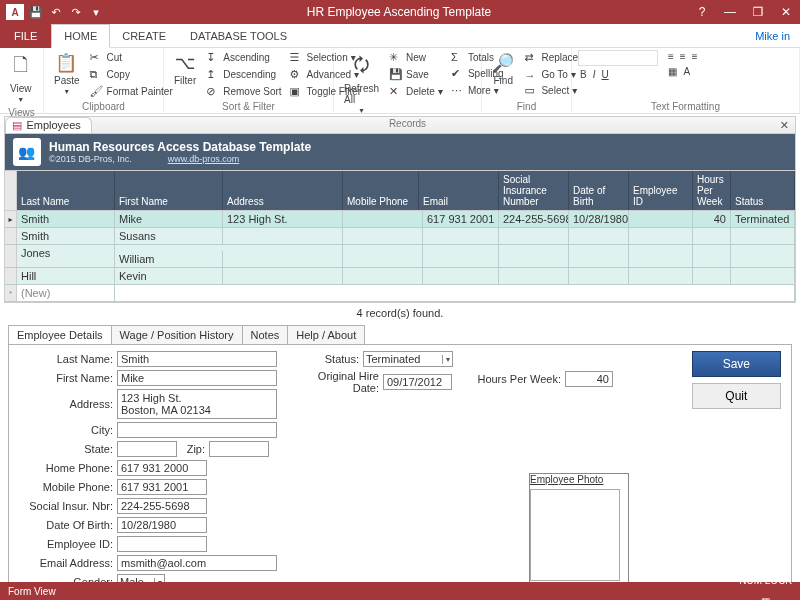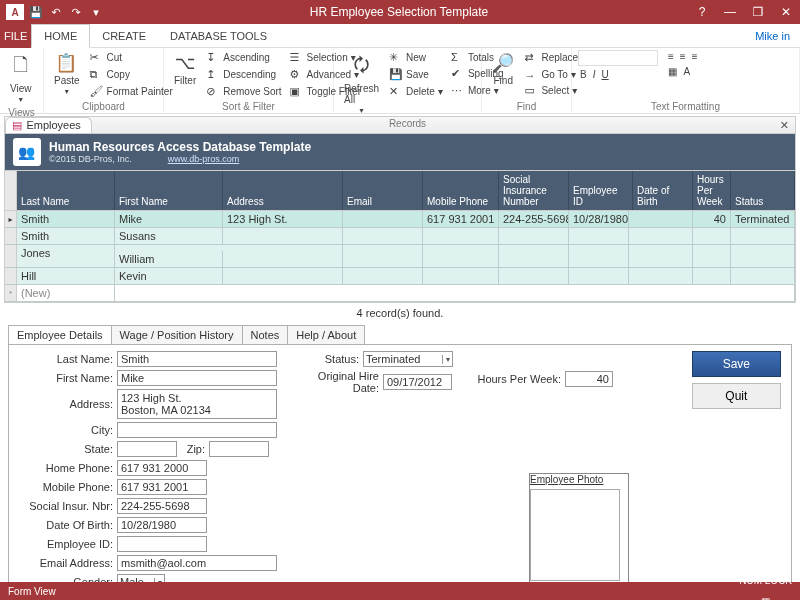--- a/index.html
+++ b/index.html
@@ -7,21 +7,21 @@
 
 .titlebar { background: #a4373a; height: 24px; display: flex; align-items: center; color: #fff; }
 .titlebar .qat { display: flex; gap: 4px; padding: 0 6px; align-items: center; }
 .titlebar .qat-icon { width: 16px; height: 16px; display: flex; align-items: center; justify-content: center; font-size: 11px; color: #fff; }
 .titlebar .app-icon { background: #fff; color: #a4373a; width: 18px; height: 16px; font-weight: bold; font-size: 10px; display:flex; align-items:center; justify-content:center; }
 .titlebar .title { flex: 1; text-align: center; font-size: 12px; }
 .titlebar .winctrl { display: flex; gap: 0; }
 .titlebar .winbtn { width: 28px; height: 24px; display: flex; align-items: center; justify-content: center; font-size: 12px; }
 
 .menubar { height: 24px; display: flex; align-items: center; border-bottom: 1px solid #ddd; background: #fff; }
-.menubar .filetab { background: #a4373a; color: #fff; padding: 4px 4px; height: 24px; display:flex; align-items:center; font-size:11px; }
+.menubar .filetab { background: #a4373a; color: #fff; padding: 4px 14px; height: 24px; display:flex; align-items:center; font-size:11px; }
 .menubar .mtab { padding: 4px 12px; height: 24px; display:flex; align-items:center; font-size:11px; color:#444; }
 .menubar .mtab.active { border: 1px solid #ccc; border-bottom: 1px solid #fff; background: #fff; }
 .menubar .signin { margin-left: auto; padding: 4px 10px; color: #0066cc; font-size: 11px; }
 
 .ribbon { height: 66px; background: #fff; border-bottom: 1px solid #e0e0e0; display: flex; }
 .rgroup { border-right: 1px solid #eee; padding: 2px 6px 0 6px; display: flex; flex-direction: column; position: relative; }
 .rgroup-body { flex: 1; display: flex; align-items: flex-start; gap: 4px; }
 .rgroup-label { text-align: center; font-size: 10px; color: #777; padding: 1px 0; }
 .rbtn-v { display: flex; flex-direction: column; align-items: center; gap: 1px; font-size: 10px; color: #444; padding: 2px 4px; }
 .rbtn-v .ricon { font-size: 18px; }
@@ -80,21 +80,21 @@
 <body>
 
 <div class="titlebar">
   <div class="qat">
     <span class="qat-icon app-icon">A</span>
     <span class="qat-icon">💾</span>
     <span class="qat-icon">↶</span>
     <span class="qat-icon">↷</span>
     <span class="qat-icon">▾</span>
   </div>
-  <div class="title">HR Employee Selection Template</div>
+  <div class="title">HR Employee Ascending Template</div>
   <div class="winctrl">
     <span class="winbtn">?</span>
     <span class="winbtn">—</span>
     <span class="winbtn">❐</span>
     <span class="winbtn">✕</span>
   </div>
 </div>
 
 <div class="menubar">
   <div class="filetab">FILE</div>
@@ -259,25 +259,25 @@
     <div class="btitle">Human Resources Access Database Template</div>
     <div class="bsub"><span>©2015 DB-Pros, Inc.</span>&nbsp;&nbsp;&nbsp;&nbsp;<a>www.db-pros.com</a></div>
   </div>
 </div>
 
 <div class="gridhdr">
   <div class="rowsel"></div>
   <div class="gh" style="width:98px">Last Name</div>
   <div class="gh" style="width:108px">First Name</div>
   <div class="gh" style="width:120px">Address</div>
+  <div class="gh" style="width:76px">Mobile Phone</div>
   <div class="gh" style="width:80px">Email</div>
-  <div class="gh" style="width:76px">Mobile Phone</div>
   <div class="gh" style="width:70px">Social Insurance Number</div>
+  <div class="gh" style="width:60px">Date of Birth</div>
   <div class="gh" style="width:64px">Employee ID</div>
-  <div class="gh" style="width:60px">Date of Birth</div>
   <div class="gh" style="width:38px">Hours Per Week</div>
   <div class="gh" style="flex:1">Status</div>
 </div>
 
 <div class="gridbody" id="grid-body">
     <div class="grow sel">
       <div class="rowsel">▸</div>
       <div class="gcell" style="width: 98px;">Smith</div>
       <div class="gcell" style="width: 108px;">Mike</div>
       <div class="gcell" style="width: 120px;">123 High St.</div>

